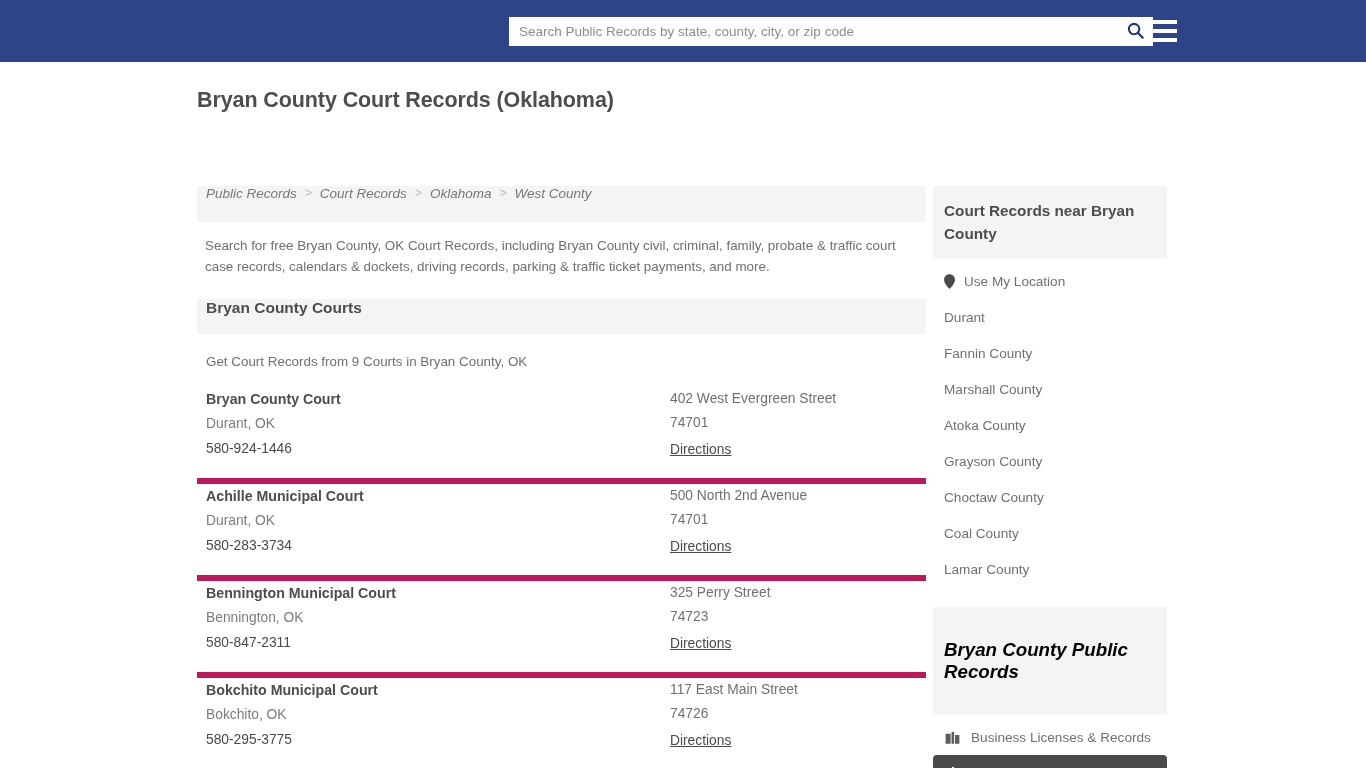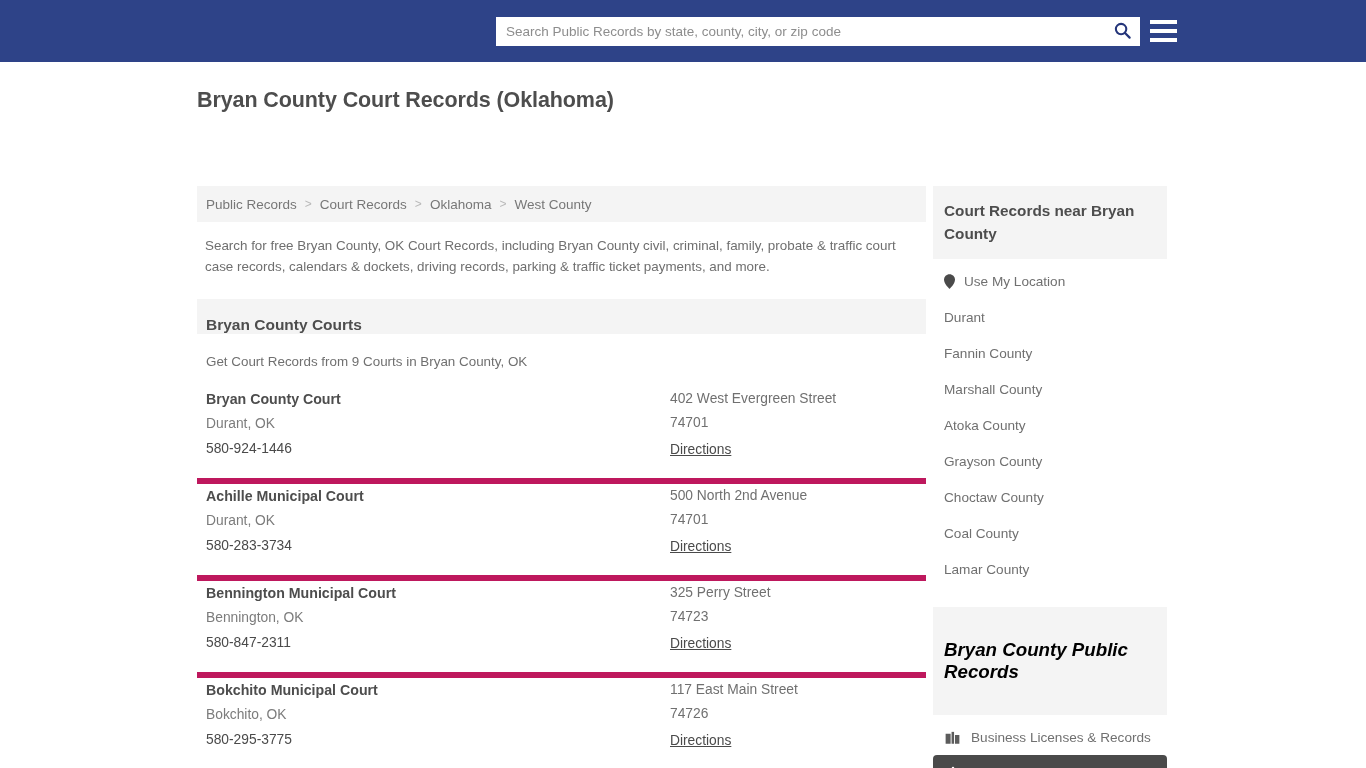--- a/index.html
+++ b/index.html
@@ -31,21 +31,21 @@
   .brand-icon { display: block; }
   .brand-text {
     color: #ffffff;
     font-size: 26px;
     font-weight: bold;
     letter-spacing: -0.2px;
     line-height: 1;
   }
   .search-wrap {
     position: absolute;
-    left: 496px;
+    left: 509px;
     top: 17px;
     width: 644px;
     height: 29px;
     background: #ffffff;
     display: flex;
     align-items: center;
   }
   .search-input {
     flex: 1;
     border: none;
@@ -104,23 +104,23 @@
   .main-col {
     position: absolute;
     left: 197px;
     top: 124px;
     width: 729px;
   }
   .breadcrumb {
     background: #f4f4f4;
     height: 36px;
     display: flex;
-    align-items: center;
     padding: 0 9px;
     gap: 8px;
+    font-style: italic;
   }
   .crumb {
     font-size: 13.5px;
     color: #777777;
     text-decoration: none;
     cursor: pointer;
   }
   .crumb-sep {
     font-size: 12px;
     color: #b9b9b9;
@@ -130,21 +130,21 @@
     width: 700px;
     font-size: 13.4px;
     line-height: 20.5px;
     color: #6f6f6f;
   }
   .section-bar {
     margin-top: 22px;
     background: #f4f4f4;
     height: 35px;
     display: flex;
-    align-items: flex-end;
+    align-items: flex-start;
     padding: 0 9px;
   }
   .section-bar h2 {
     margin: 0;
     font-size: 15.5px;
     font-weight: bold;
     color: #4d4d4d;
   }
   .count-line {
     margin: 20px 0 0 9px;

